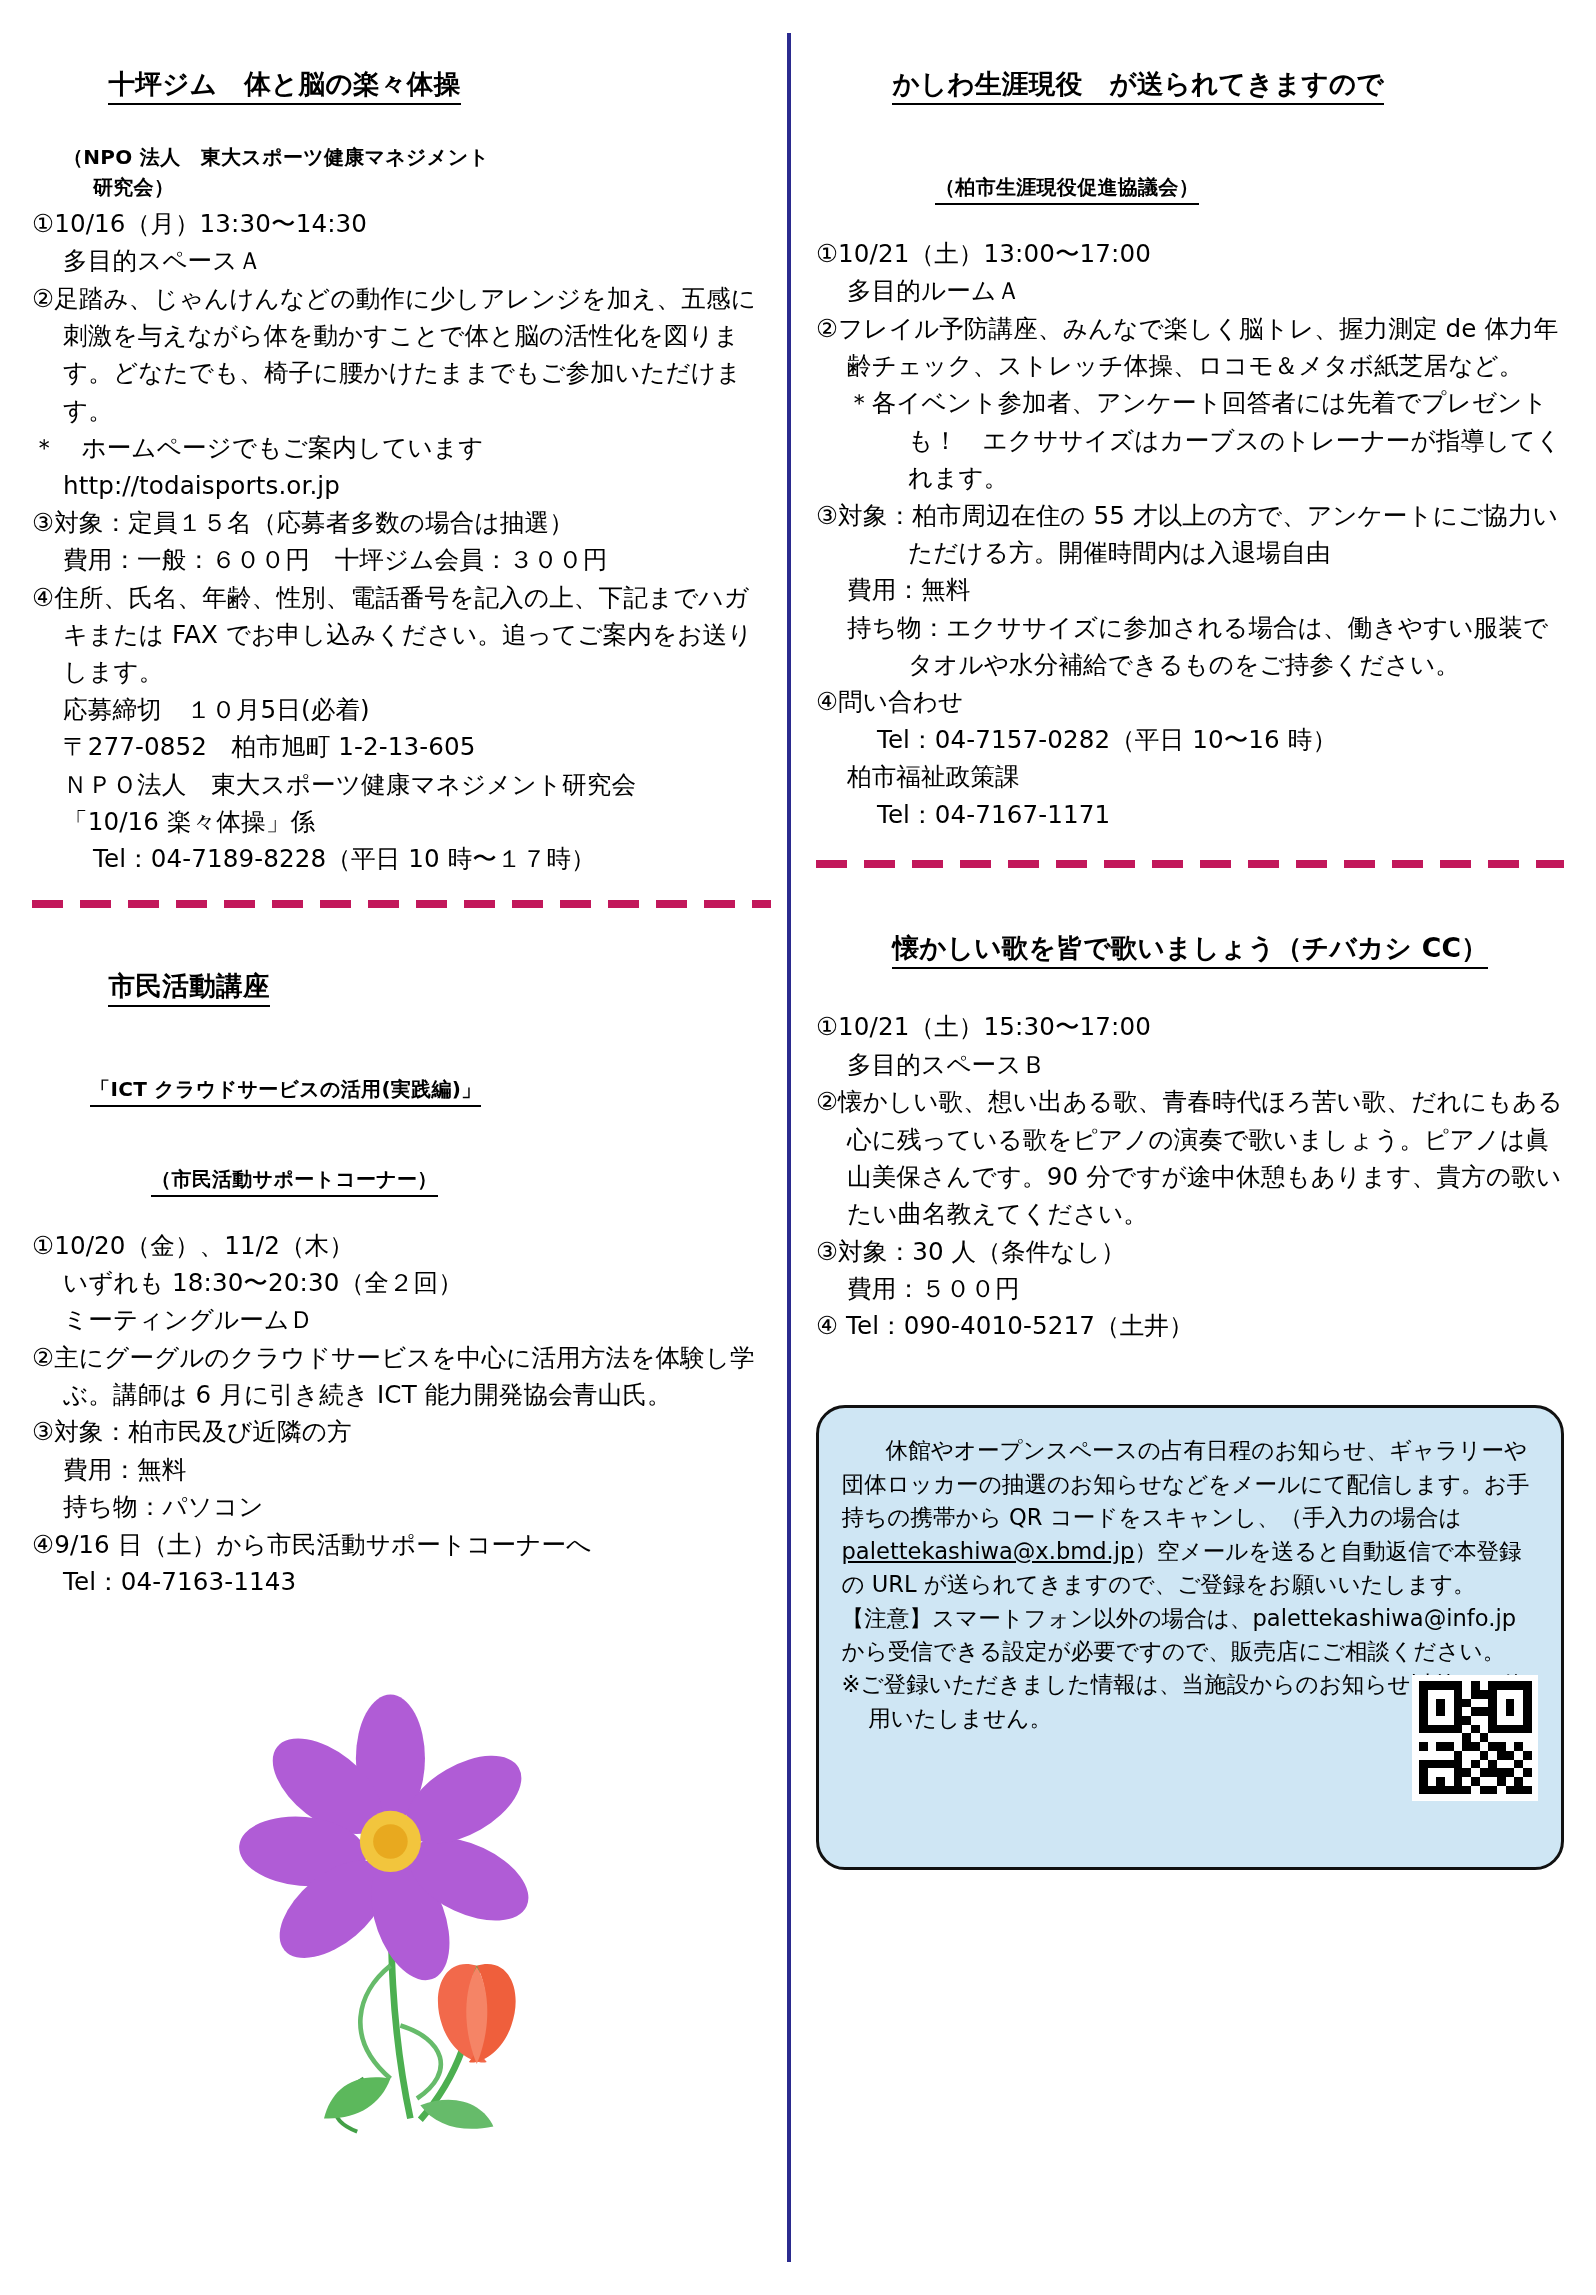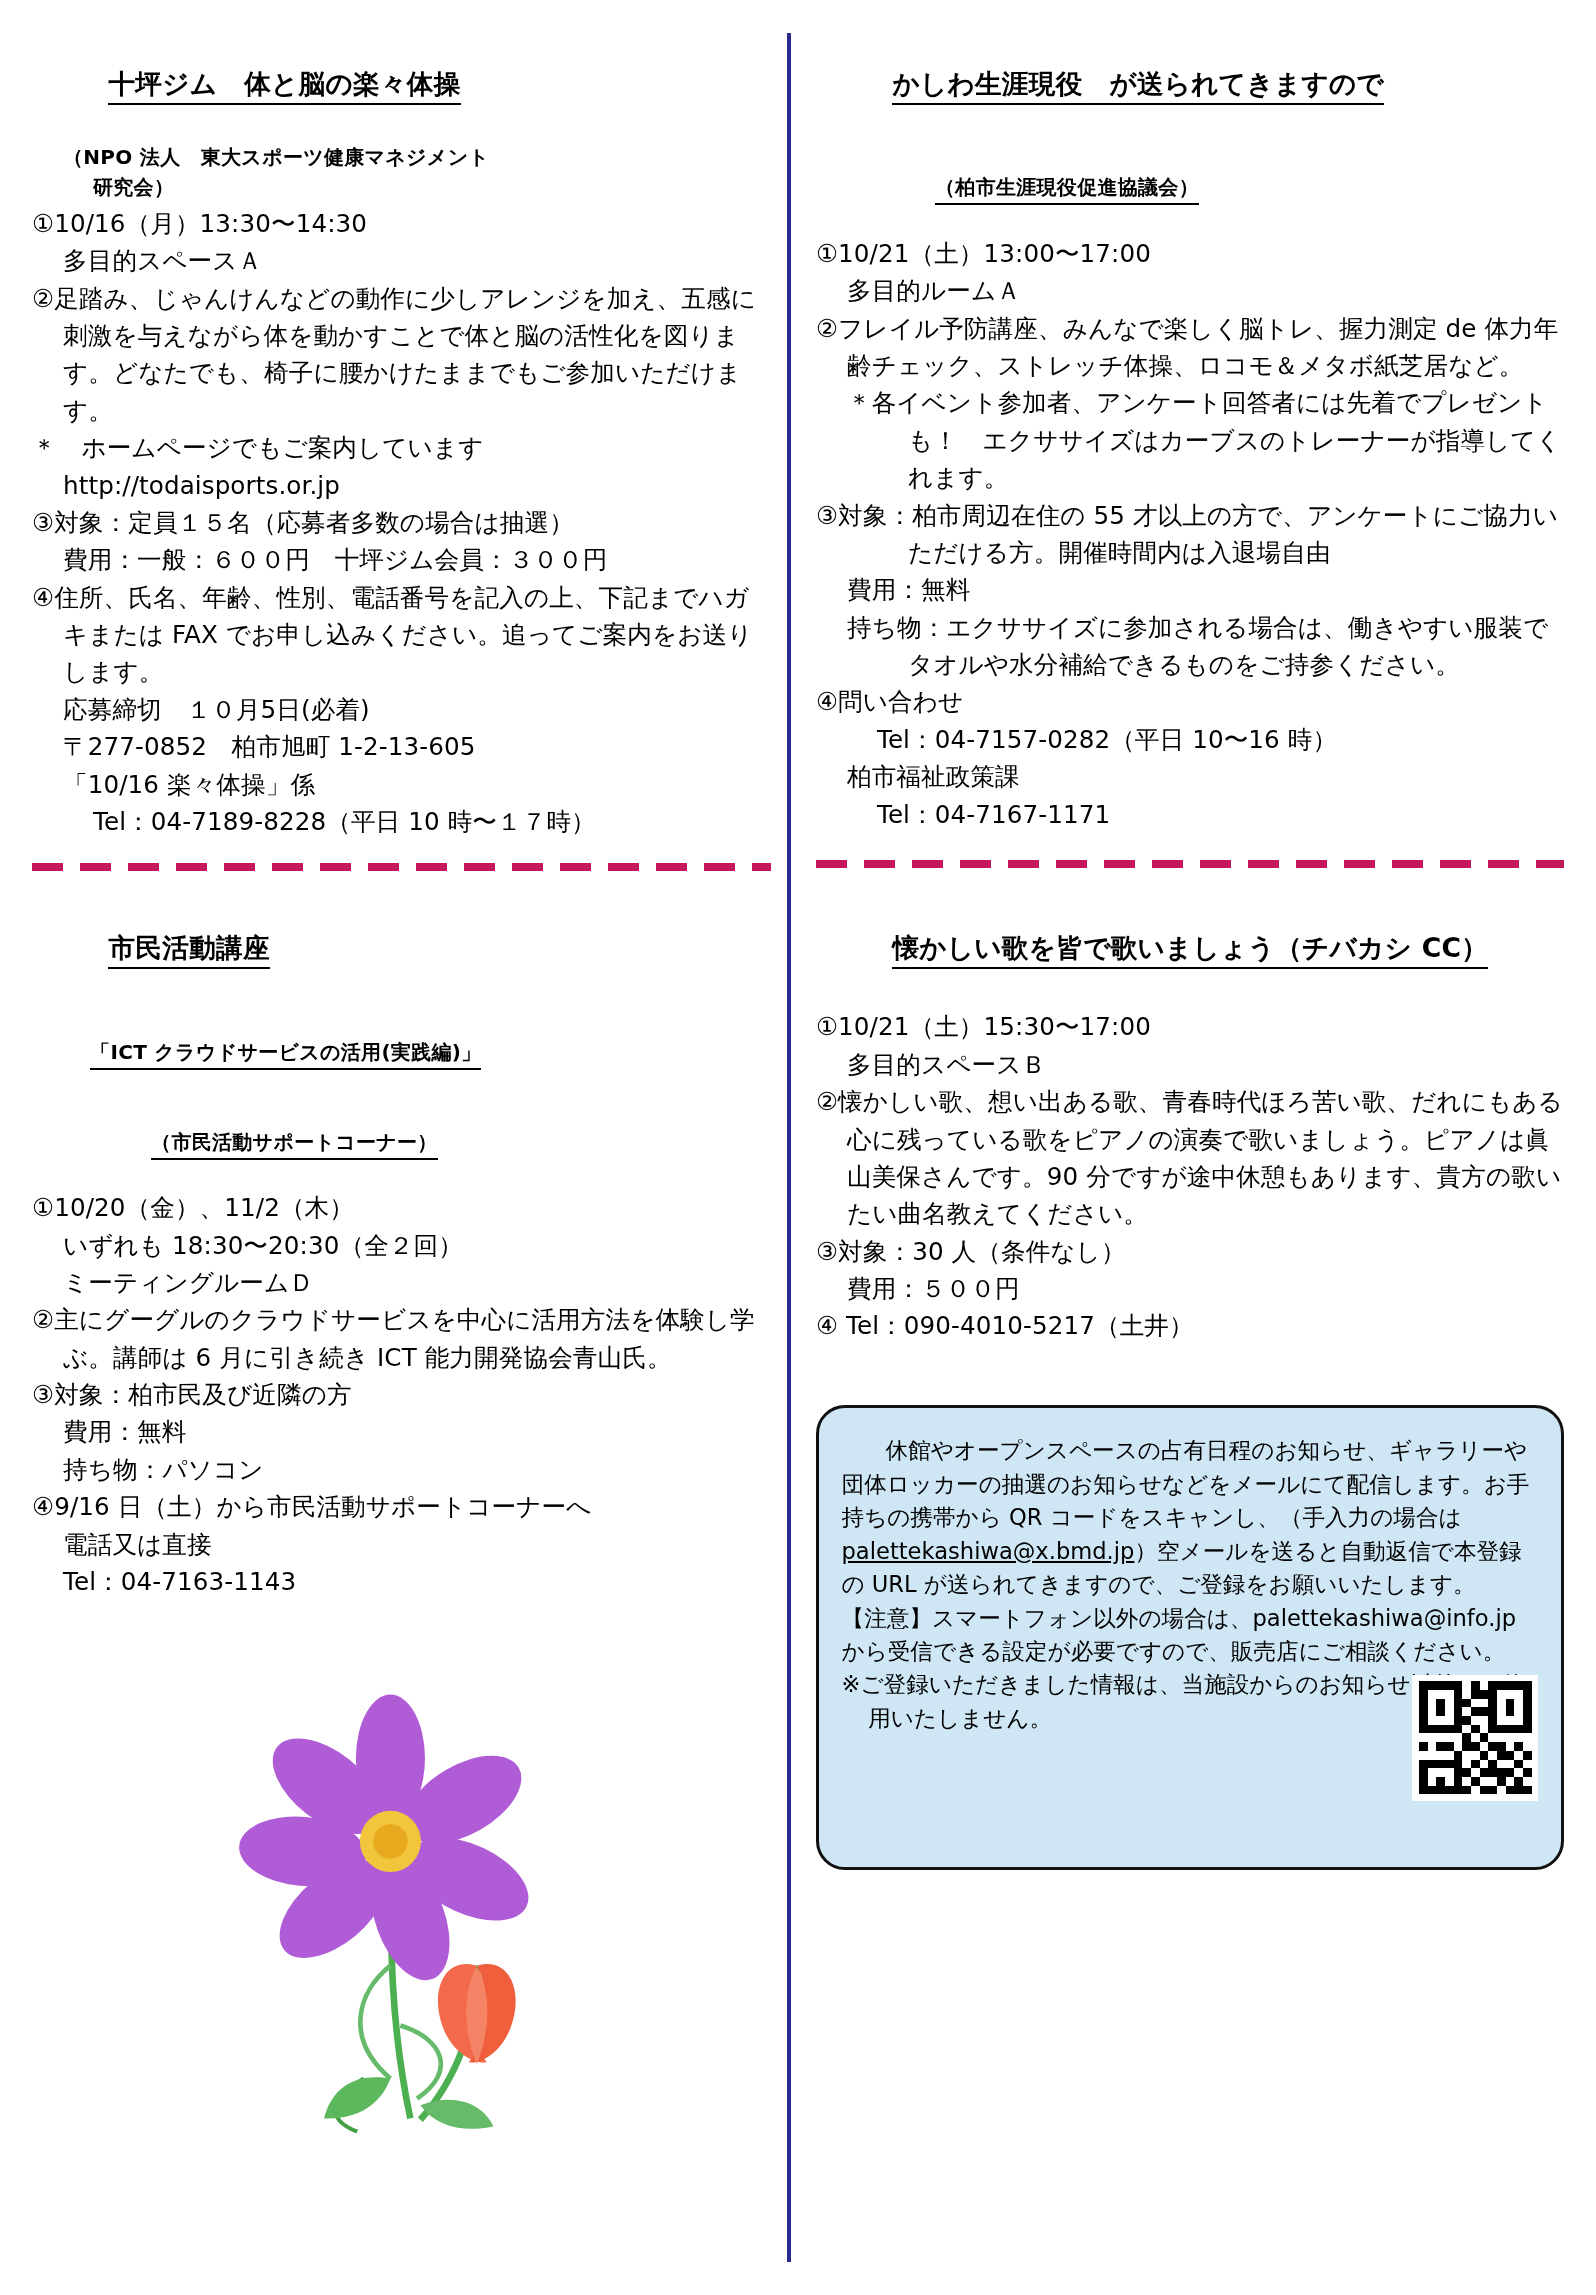--- a/index.html
+++ b/index.html
@@ -161,20 +161,21 @@
       <p class="para blk ind0">①10/16（月）13:30〜14:30</p>
       <p class="para ind1">多目的スペースＡ</p>
       <p class="para hang1">②足踏み、じゃんけんなどの動作に少しアレンジを加え、五感に刺激を与えながら体を動かすことで体と脳の活性化を図ります。どなたでも、椅子に腰かけたままでもご参加いただけます。</p>
       <p class="para hang1">＊　ホームページでもご案内しています</p>
       <p class="para ind1">http://todaisports.or.jp</p>
       <p class="para hang1">③対象：定員１５名（応募者多数の場合は抽選）</p>
       <p class="para ind1">費用：一般：６００円　十坪ジム会員：３００円</p>
       <p class="para hang1">④住所、氏名、年齢、性別、電話番号を記入の上、下記までハガキまたは FAX でお申し込みください。追ってご案内をお送りします。</p>
       <p class="para ind1">応募締切　１０月5日(必着)</p>
       <p class="para ind1">〒277-0852　柏市旭町 1-2-13-605</p>
+      <p class="para ind1">ＮＰＯ法人　東大スポーツ健康マネジメント研究会</p>
       <p class="para ind1">「10/16 楽々体操」係</p>
       <p class="para ind2">Tel：04-7189-8228（平日 10 時〜１７時）</p>
     </div>
 
     <div class="dash-sep"></div>
 
     <div>
       <div class="h-title">
         <span class="h-underline">市民活動講座</span>
       </div>
@@ -186,21 +187,20 @@
       </div>
 
       <p class="para blk ind0">①10/20（金）、11/2（木）</p>
       <p class="para ind1">いずれも 18:30〜20:30（全２回）</p>
       <p class="para ind1">ミーティングルームＤ</p>
       <p class="para hang1">②主にグーグルのクラウドサービスを中心に活用方法を体験し学ぶ。講師は 6 月に引き続き ICT 能力開発協会青山氏。</p>
       <p class="para hang1">③対象：柏市民及び近隣の方</p>
       <p class="para ind1">費用：無料</p>
       <p class="para ind1">持ち物：パソコン</p>
       <p class="para hang1">④9/16 日（土）から市民活動サポートコーナーへ</p>
-      <p class="para ind1">電話又は直接</p>
       <p class="para ind1">Tel：04-7163-1143</p>
     </div>
 
     <div class="flower-wrap">
       <svg width="452" height="465" viewBox="0 0 680 700" xmlns="http://www.w3.org/2000/svg" aria-hidden="true">
 
         <path d="M300 250 C300 400 300 520 330 660" stroke="#4caf50" stroke-width="10" fill="none"></path>
         <path d="M430 430 C430 520 400 600 345 662" stroke="#4caf50" stroke-width="10" fill="none"></path>
         <path d="M300 430 C250 470 230 540 300 600" stroke="#66bb6a" stroke-width="7" fill="none"></path>
         <path d="M315 520 C380 540 400 590 340 630" stroke="#66bb6a" stroke-width="7" fill="none"></path>

